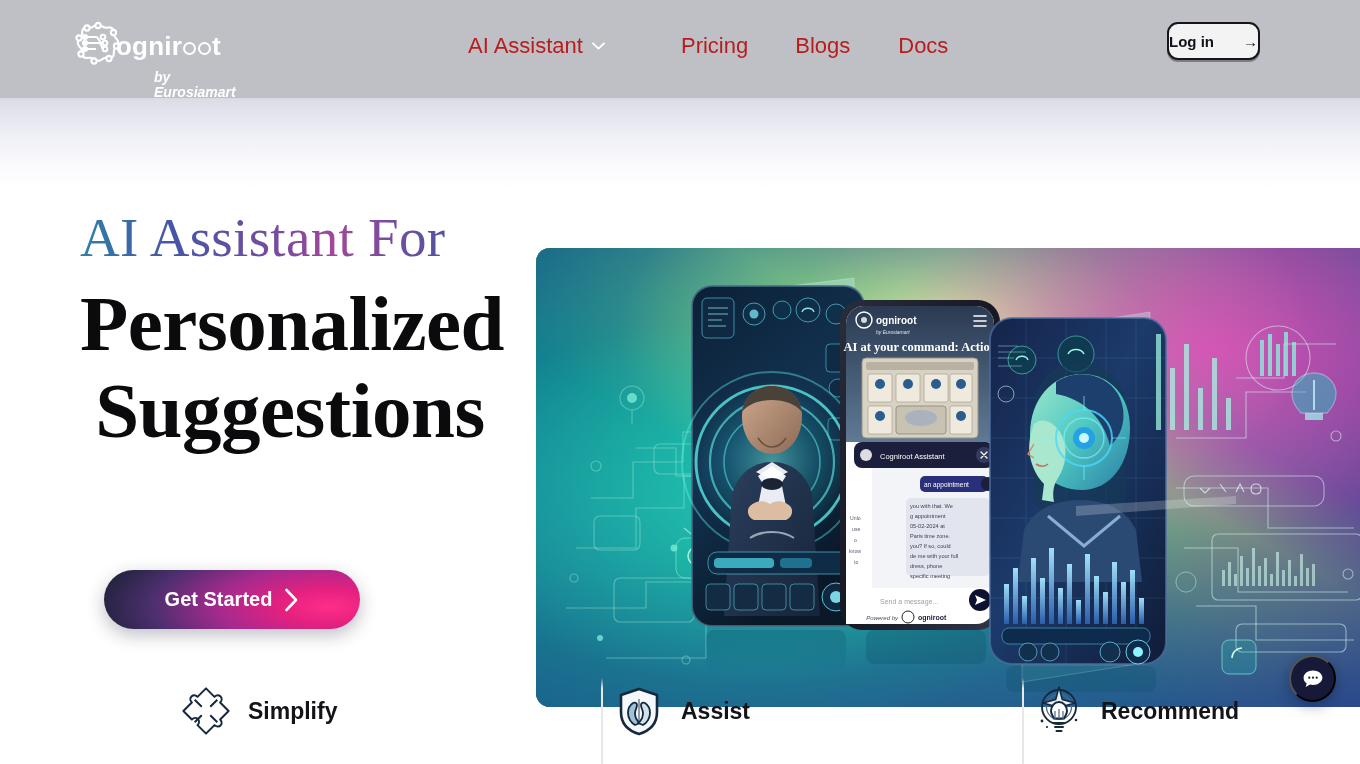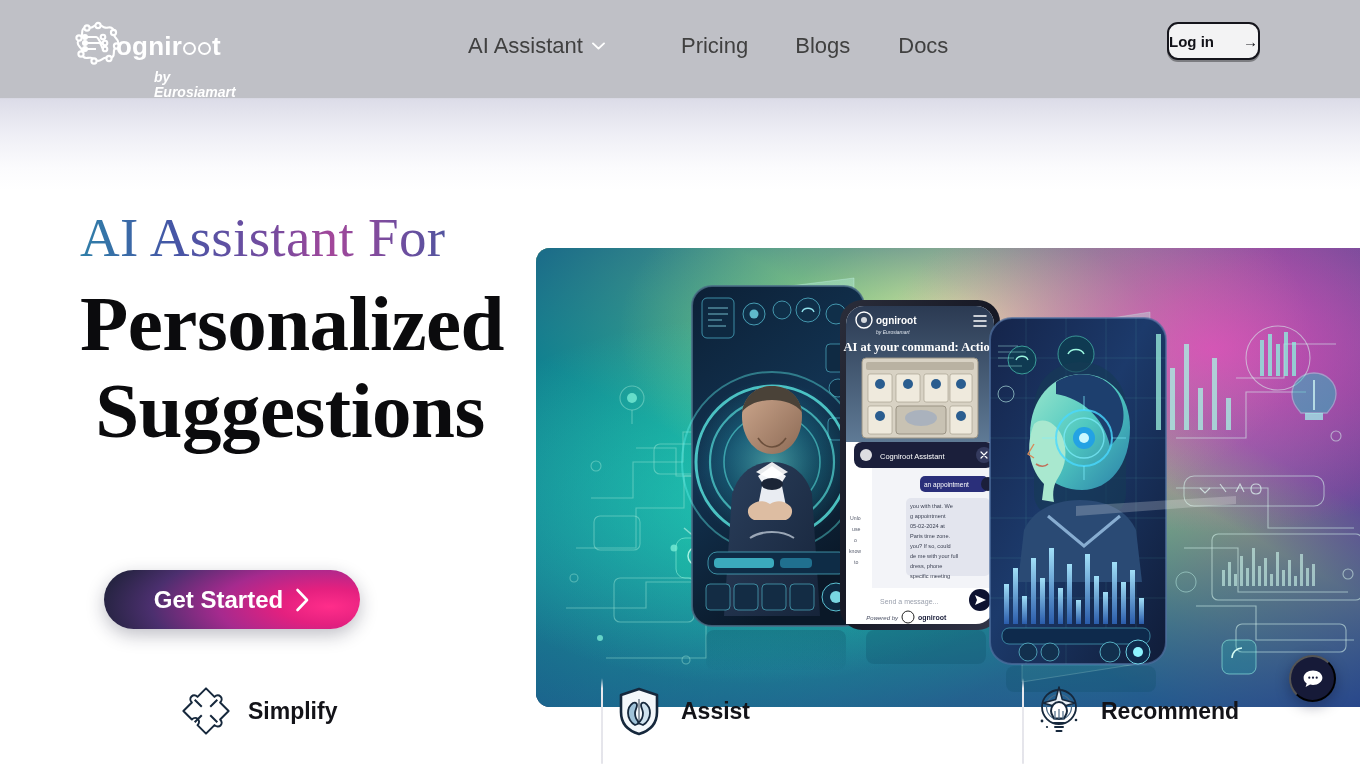--- a/index.html
+++ b/index.html
@@ -47,21 +47,21 @@
     color:#ffffff; font-size:14px; font-style:italic; font-weight:700;
     line-height:15px; white-space:nowrap;
   }
 
   
   .nav{
     position:absolute; left:456px; top:33px;
     display:flex; align-items:center; gap:0;
   }
   .nav-item{
-    color:#404040; font-size:22px; font-weight:500;
+    color:#b91c1c; font-size:22px; font-weight:500;
     display:flex; align-items:center; gap:9px;
     text-decoration:none; cursor:pointer; white-space:nowrap;
   }
   .nav-gap-a{ margin-right:76px; }
   .nav-gap-b{ margin-right:47px; }
   .nav-gap-c{ margin-right:48px; }
   .chev{ width:13px; height:8px; display:block; }
 
   
   .login-btn{
@@ -91,21 +91,21 @@
     margin-top:14px; letter-spacing:-.5px;
   }
   .headline span{ display:block;text-align:center; }
 
   .cta{
     position:absolute; left:104px; top:472px;
     width:256px; height:59px; border-radius:30px;
     background:
       radial-gradient(120% 190% at 88% 62%, #ff2d8a 0%, #e4207f 16%, #a62a8e 36%, #4b2f6e 58%, #1d2137 78%, #1b1f33 100%),
       linear-gradient(90deg,#1d2137 0%,#222642 60%,#3a2b5c 100%);
-    color:#fff; font-size:24px; font-weight:700;
+    color:#fff; font-size:20px; font-weight:700;
     display:flex; align-items:center; justify-content:center; gap:12px;
     cursor:pointer; border:none;
     box-shadow:0 6px 18px rgba(25,25,50,.28);
   }
   .cta-chev{ width:15px; height:24px; display:block; }
 
   
   .hero-art{
     position:absolute; left:536px; top:150px;
     width:824px; height:459px; border-radius:14px 0 0 14px;

